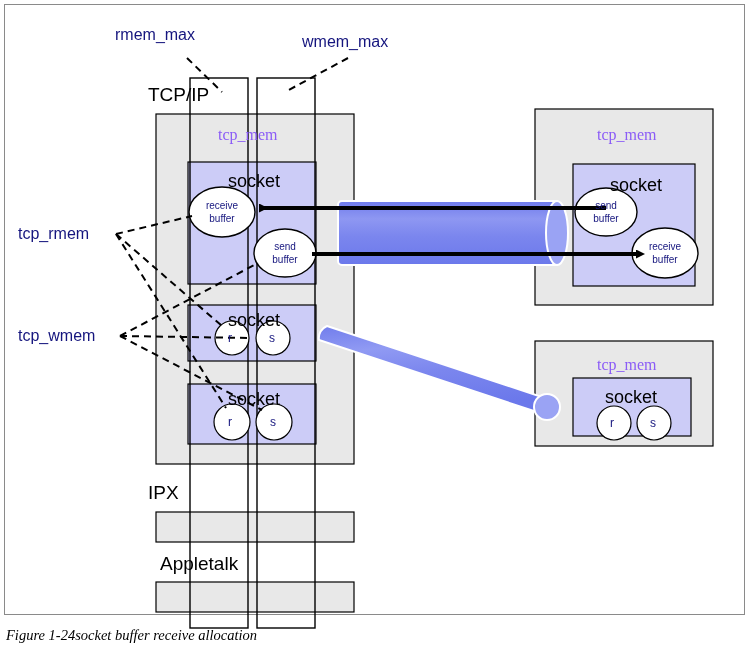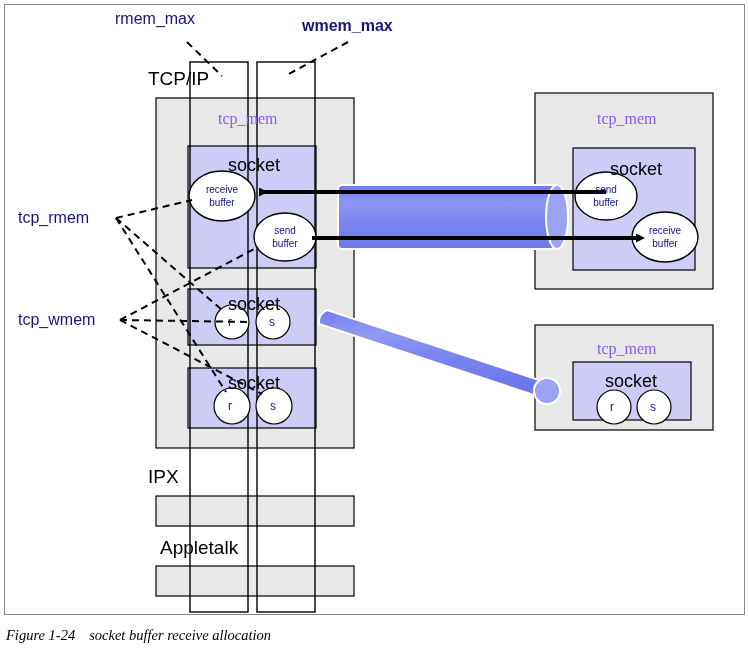--- a/index.html
+++ b/index.html
@@ -6,37 +6,37 @@
   html,body{margin:0;padding:0;background:#ffffff;}
   body{
     width:749px;height:662px;position:relative;overflow:hidden;
     font-family:"Liberation Sans","DejaVu Sans",sans-serif;
     color:#000;
   }
   #figure-frame{
     position:absolute;left:4px;top:4px;width:741px;height:611px;
     border:1px solid #8a8a8a;box-sizing:border-box;background:#fff;
   }
-  #stage{position:absolute;left:0;top:0;width:749px;height:514px;}
+  #stage{position:absolute;left:0;top:16px;width:749px;height:514px;}
   svg#diagram{position:absolute;left:0;top:0;width:749px;height:662px;}
 
   .lbl{position:absolute;white-space:nowrap;}
   .lbl-blue{color:#15157e;font-size:16px;font-weight:400;}
   .lbl-black{color:#000;font-size:19px;text-align:right;}
   .lbl-mem{color:#8b5cf6;font-size:16px;font-family:Liberation Serif, serif;}
   .lbl-sock{color:#000;font-size:18px;}
   .lbl-buf{color:#15157e;font-size:10px;line-height:12px;text-align:center;}
   .lbl-rs{color:#15157e;font-size:12px;}
 
   #caption{
     position:absolute;left:6px;top:627px;width:700px;
     font-family:"Liberation Serif","DejaVu Serif",serif;
     font-style:italic;font-size:14.5px;color:#000;white-space:nowrap;
   }
-  #caption .cap-num{margin-right:14px;text-align:right;}
+  #caption .cap-num{text-align:right;}
 </style>
 </head>
 <body>
 
 <div id="figure-frame"></div>
 
 <div id="stage">
 
   <svg id="diagram" viewBox="0 0 749 662" xmlns="http://www.w3.org/2000/svg">
     <defs>
@@ -118,21 +118,21 @@
       <path d="M116,218 L222,310"></path>
       <path d="M116,218 L226,392"></path>
 
       <path d="M120,320 L258,247"></path>
       <path d="M120,320 L252,322"></path>
       <path d="M120,320 L262,394"></path>
     </g>
   </svg>
 
   <div class="lbl lbl-blue" style="left:115px;top:10px;">rmem_max</div>
-  <div class="lbl lbl-blue" style="left:302px;top:17px;font-weight:bold;">wmem_max</div>
+  <div class="lbl lbl-blue" style="left:302px;top:17px;">wmem_max</div>
   <div class="lbl lbl-blue" style="left:18px;top:209px;">tcp_rmem</div>
   <div class="lbl lbl-blue" style="left:18px;top:311px;">tcp_wmem</div>
 
   <div class="lbl lbl-black" style="left:148px;top:68px;">TCP/IP</div>
   <div class="lbl lbl-black" style="left:148px;top:466px;">IPX</div>
   <div class="lbl lbl-black" style="left:148px;top:537px;margin-left:12px;">Appletalk</div>
 
   <div class="lbl lbl-mem" style="left:218px;top:110px;">tcp_mem</div>
 
   <div class="lbl lbl-sock" style="left:228px;top:155px;">socket</div>

